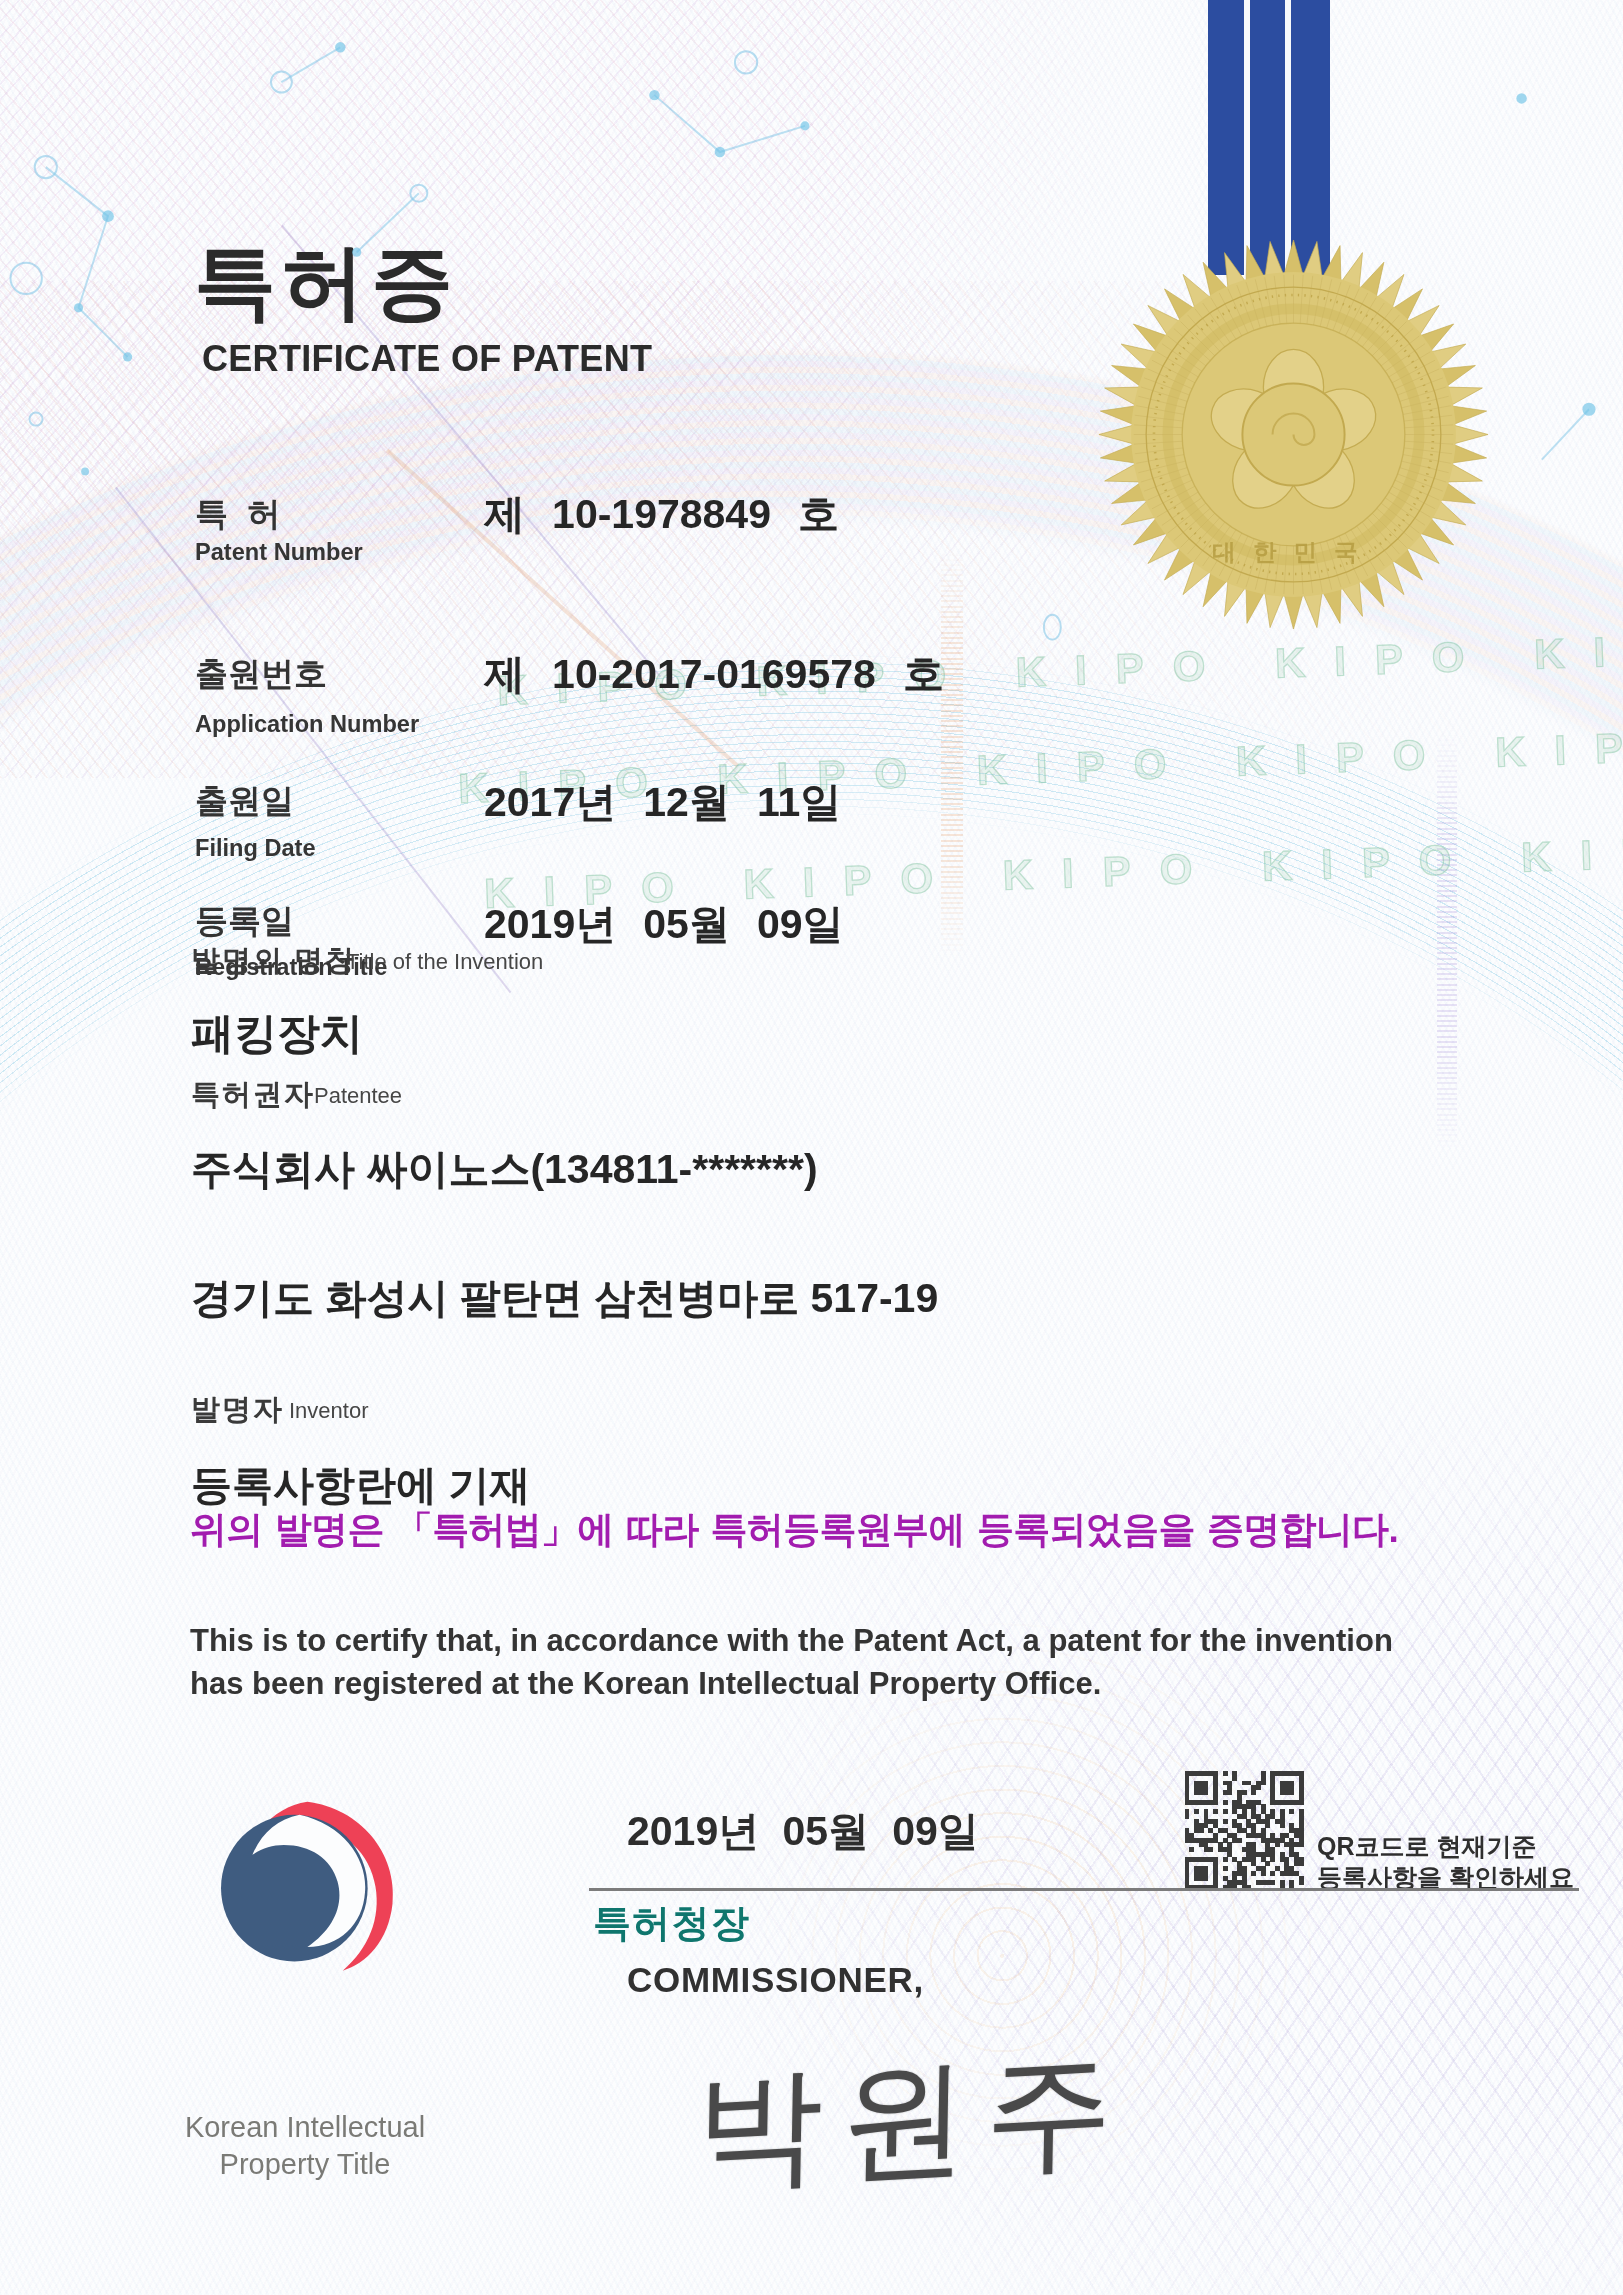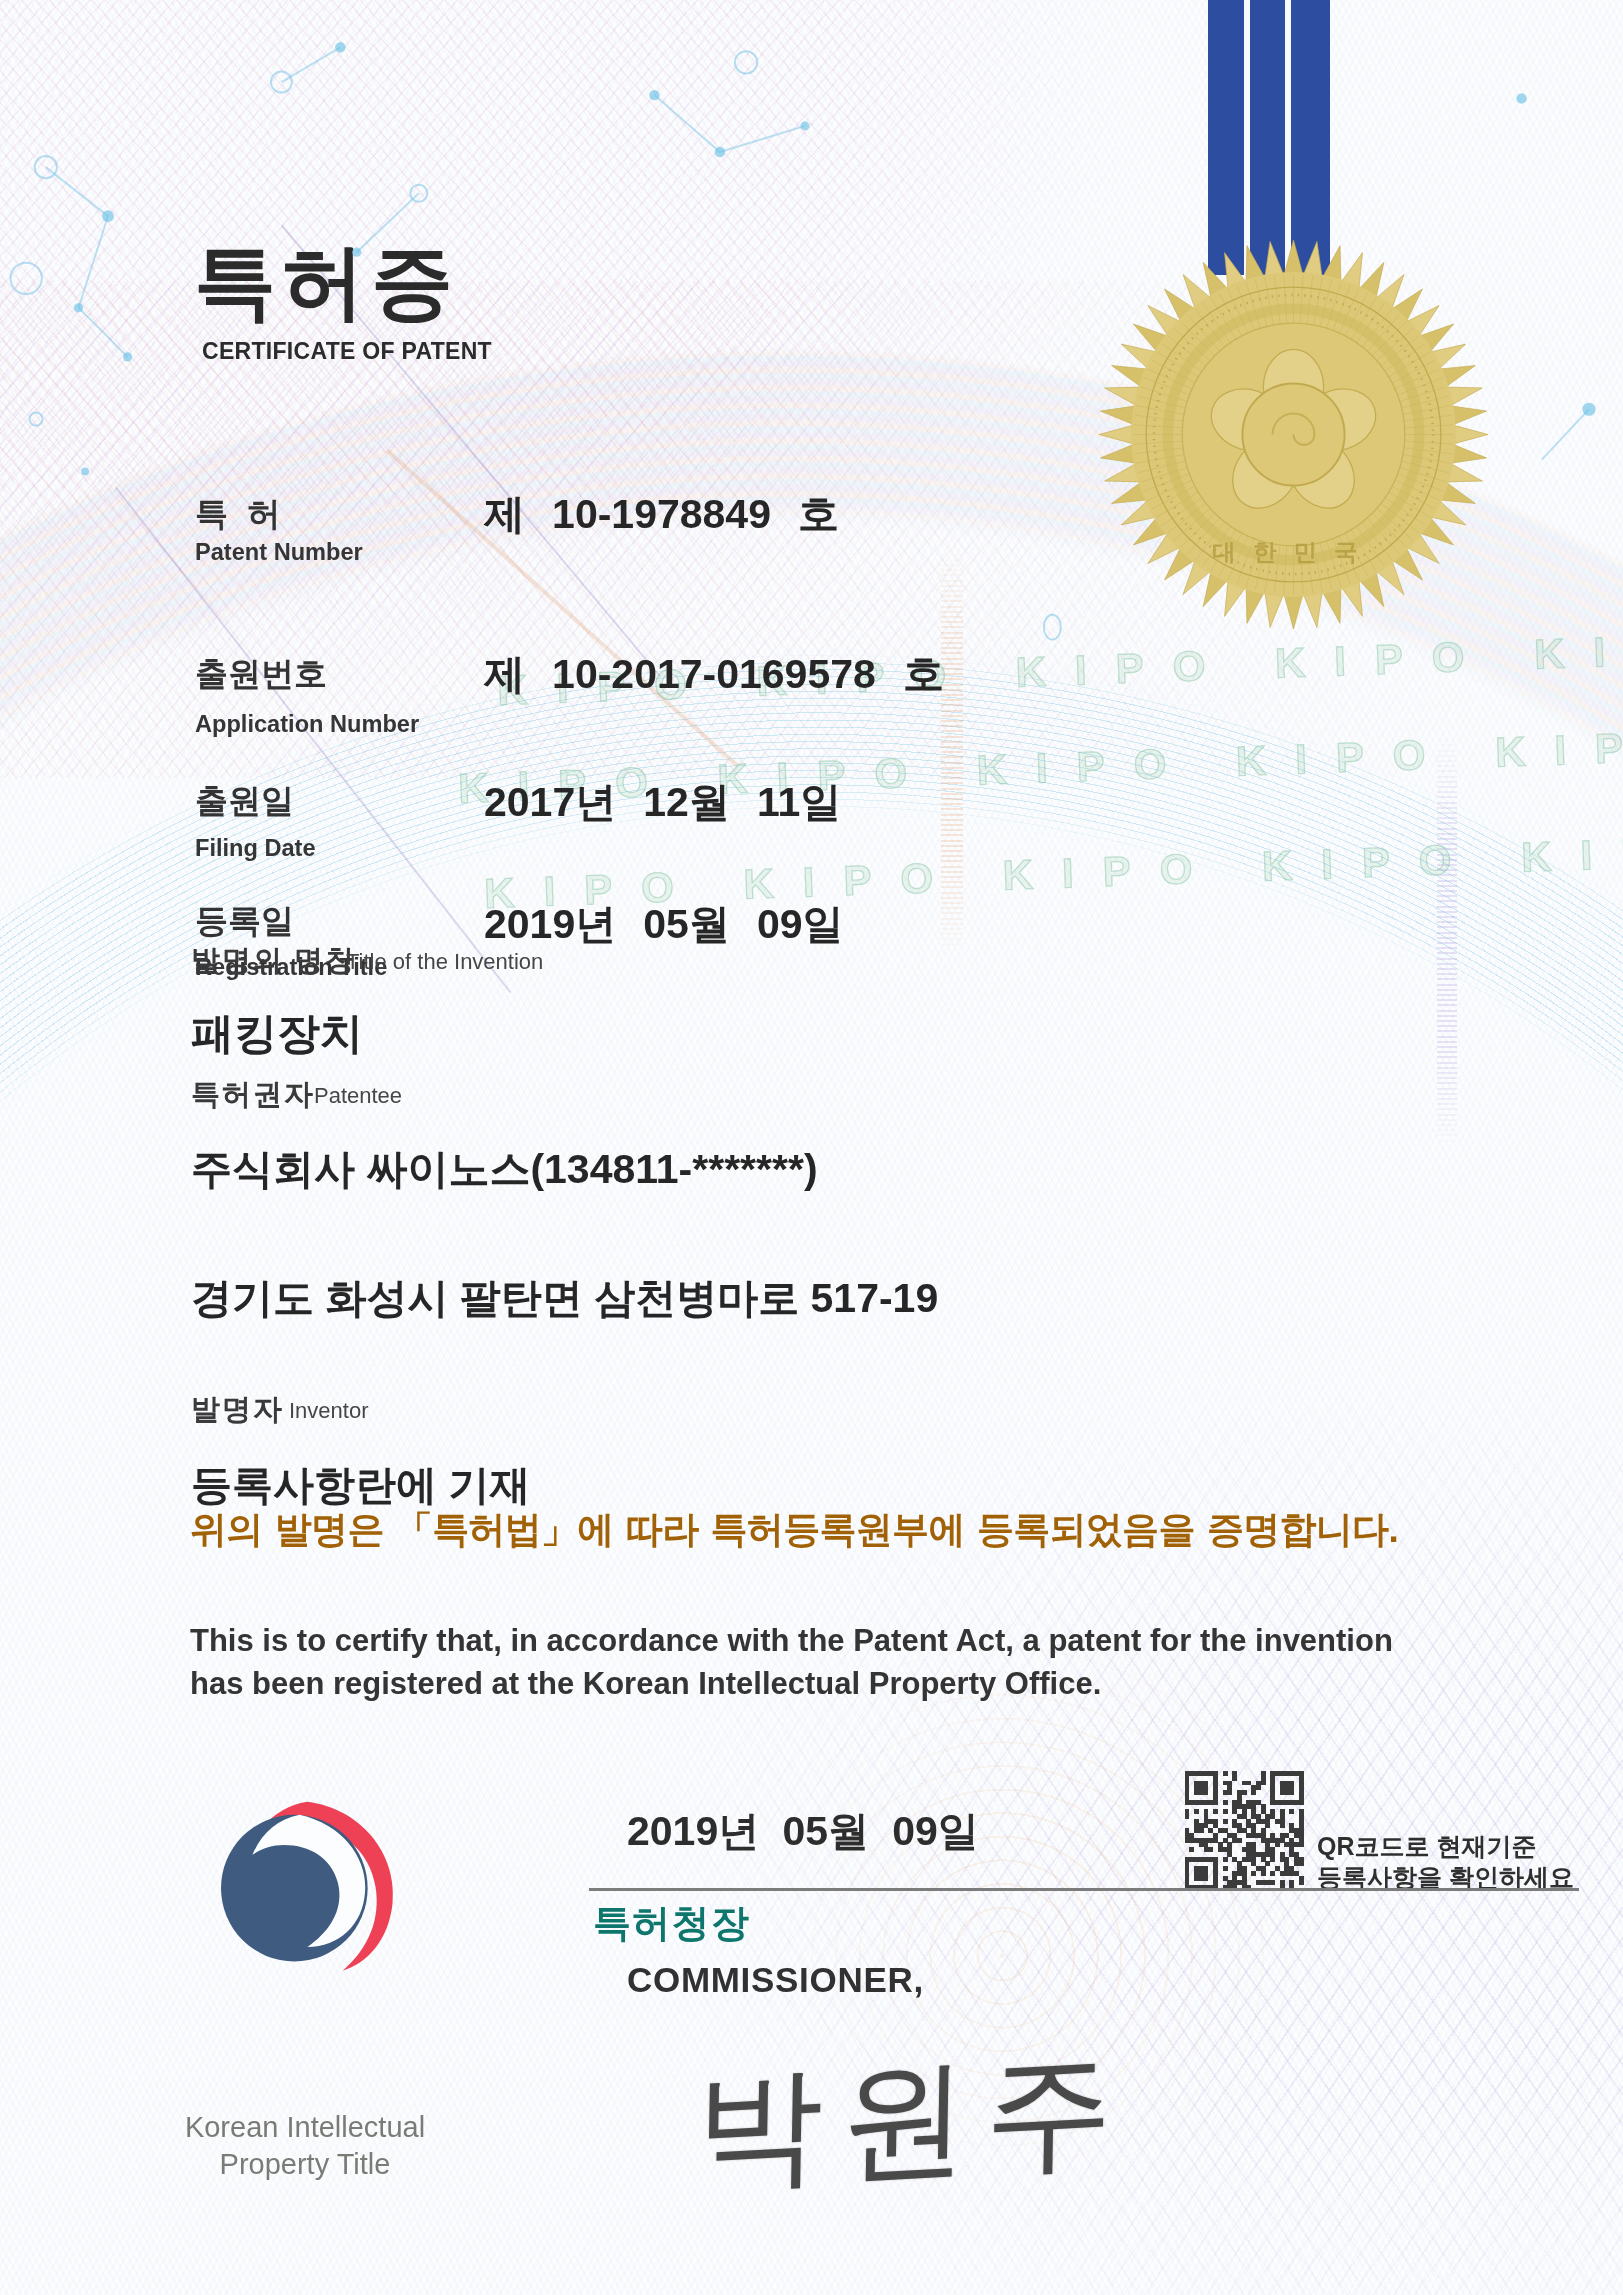--- a/index.html
+++ b/index.html
@@ -83,22 +83,22 @@
       #2c4da0 83px 122px);
   }
   #medal{ position:absolute; left:1097px; top:238px; z-index:3; }
   .label-ko{font-size:33px; font-weight:bold; color:#333; white-space:nowrap;}
   .label-en{font-size:23.6px; font-weight:600; color:#353535; white-space:nowrap;}
   .field-val{font-size:41px; font-weight:bold; color:#262626; word-spacing:15.7px; white-space:nowrap;}
   .sec-label-ko{font-size:29px; font-weight:600; color:#3a3a3a; letter-spacing:2px; white-space:nowrap;}
   .sec-label-en{font-size:22px; font-weight:500; color:#464646; white-space:nowrap;}
   .sec-val{font-size:41px; font-weight:bold; color:#262626; white-space:nowrap;}
   #title-ko{left:194px; top:228px; font-size:82px; font-weight:bold; letter-spacing:6.5px; color:#2b2b2b;}
-  #title-en{left:202px; top:338px; font-size:23px; font-weight:bold; letter-spacing:0.3px; color:#2b2b2b;}
-  #stmt-ko{left:190px; top:1505px; font-size:37px; font-weight:bold; color:#a16207; letter-spacing:-0.7px; word-spacing:2.6px; white-space:nowrap;}
+  #title-en{left:202px; top:338px; font-size:36px; font-weight:bold; letter-spacing:0.3px; color:#2b2b2b;}
+  #stmt-ko{left:190px; top:1505px; font-size:37px; font-weight:bold; color:#a21caf; letter-spacing:-0.7px; word-spacing:2.6px; white-space:nowrap;}
   .stmt-en{left:190px; font-size:31px; font-weight:bold; color:#343434; white-space:nowrap;margin-top:48px;}
   #issue-date{left:627px; top:1804px; font-size:41px; font-weight:600; color:#2d2d2d; word-spacing:11.8px;}
   #qr-caption{left:1317px; top:1831px; width:204px; text-align:center; font-size:25px; font-weight:bold; color:#2f2f2f; line-height:31px; white-space:nowrap;}
   #rule{left:589px; top:1888px; width:990px; height:2.6px; background:#7c7c7c;}
   #comm-ko{left:593px; top:1898px; font-size:38px; font-weight:bold; color:#0f766e; letter-spacing:1.3px;}
   #comm-en1{left:627px; top:1960px; font-size:35px; font-weight:bold; color:#313131; letter-spacing:0.7px;}
   #comm-en2{left:627px; top:1999px; font-size:35px; font-weight:bold; color:#313131; letter-spacing:0.7px;}
   #signature{
     left:695px; top:2034px; font-size:128px; font-weight:500; color:#3b3b3b;
     letter-spacing:17px; transform:rotate(-3deg) skewX(-4deg); opacity:.92;

